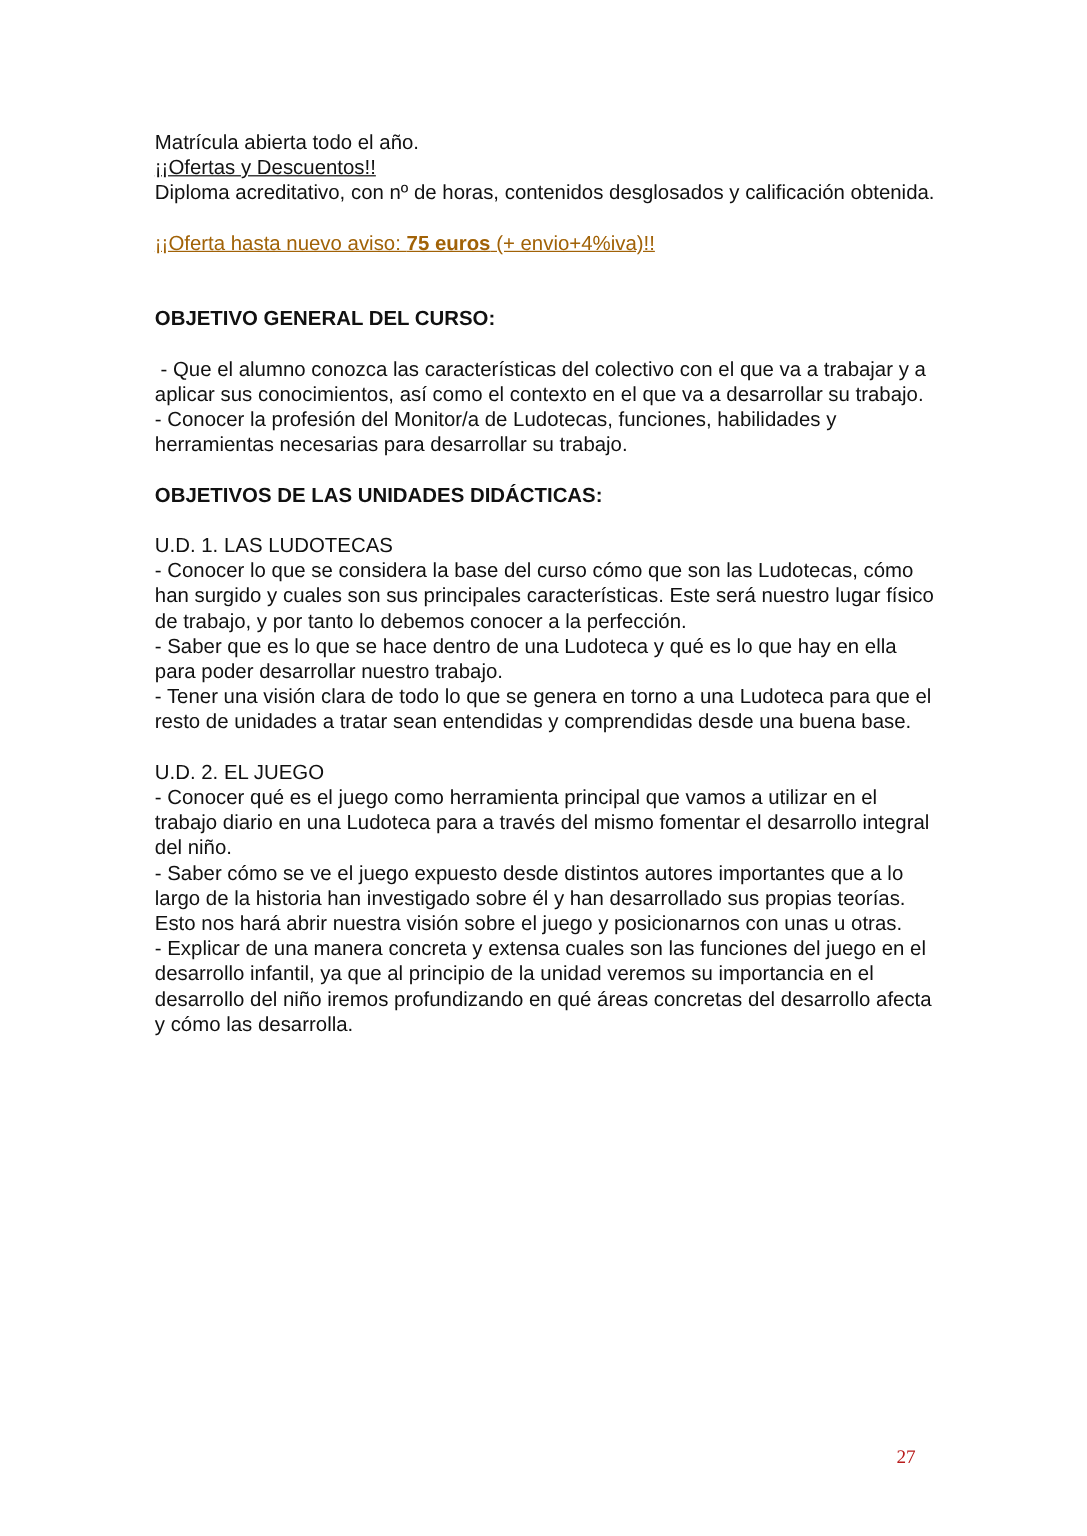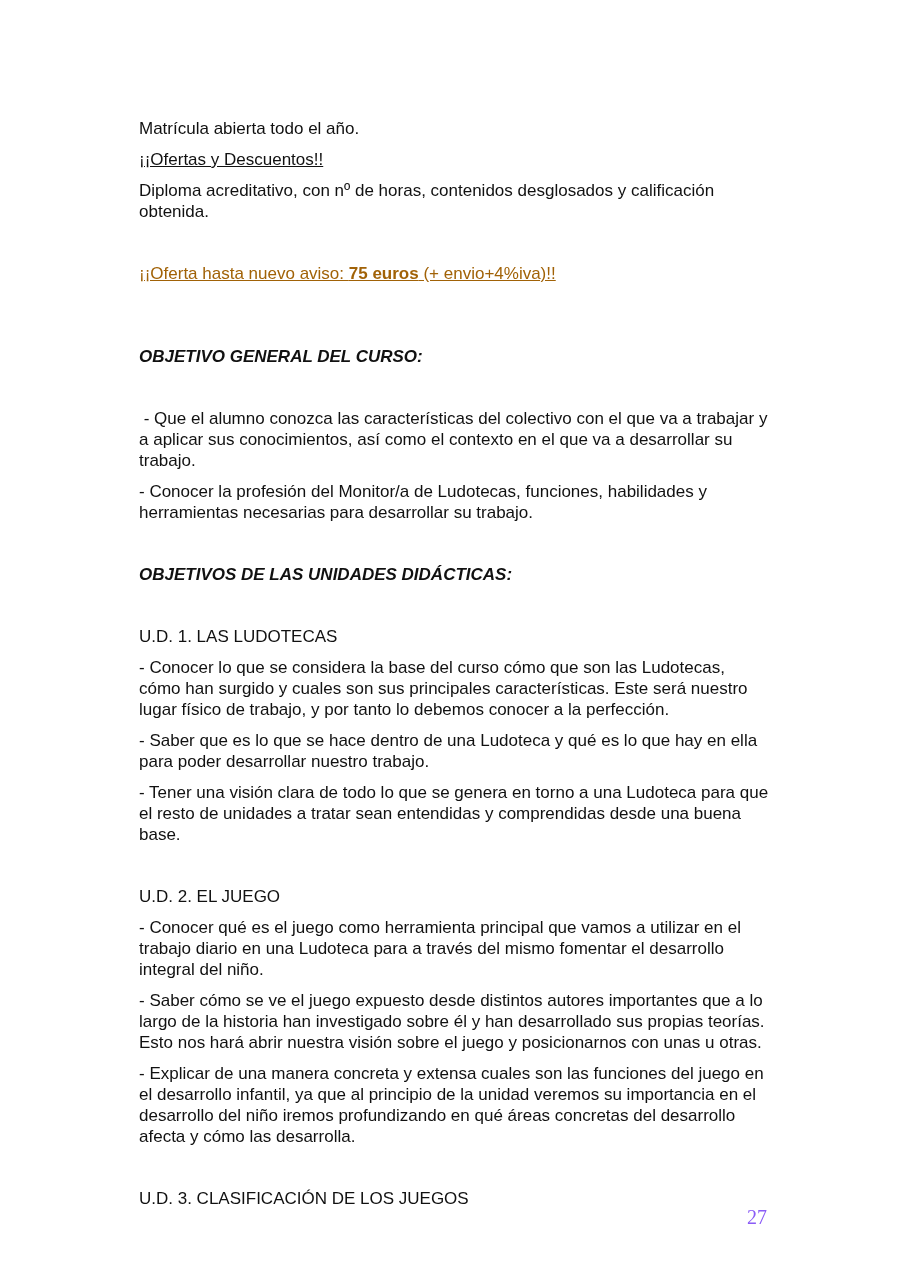--- a/index.html
+++ b/index.html
@@ -7,33 +7,33 @@
     .page {
       position: absolute;
       left: 129px;
       top: 108px;
       width: 652px;
       font-family: "Liberation Sans", sans-serif;
       font-size: 17px;
       line-height: 21px;
       color: #111111;
     }
-    .page p { margin: 10px; }
+    .page p { margin: 0; }
     .blank { height: 21px; }
     .u { text-decoration: underline; }
     .red { color: #a16207; text-decoration: underline; }
     .b { font-weight: bold; }
-    .bi { font-weight: bold; font-style: italic; }
+    .bi { font-weight: bold; }
     .page-number {
       position: absolute;
       left: 747px;
       top: 1206px;
       font-family: "Liberation Serif", serif;
-      font-size: 20px;
-      color: #8b5cf6;
+      font-size: 16px;
+      color: #b91c1c;
     }
   </style>
 </head>
 <body>
 
 <div class="page">
   <p>Matrícula abierta todo el año.</p>
   <p><span class="u">¡¡Ofertas y Descuentos!!</span></p>
   <p>Diploma acreditativo, con nº de horas, contenidos desglosados y calificación obtenida.</p>
   <div class="blank"></div>
@@ -57,16 +57,15 @@
   <p>- Saber que es lo que se hace dentro de una Ludoteca y qué es lo que hay en ella para poder desarrollar nuestro trabajo.</p>
   <p>- Tener una visión clara de todo lo que se genera en torno a una Ludoteca para que el resto de unidades a tratar sean entendidas y comprendidas desde una buena base.</p>
   <div class="blank"></div>
 
   <p>U.D. 2. EL JUEGO</p>
   <p>- Conocer qué es el juego como herramienta principal que vamos a utilizar en el trabajo diario en una Ludoteca para a través del mismo fomentar el desarrollo integral del niño.</p>
   <p>- Saber cómo se ve el juego expuesto desde distintos autores importantes que a lo largo de la historia han investigado sobre él y han desarrollado sus propias teorías. Esto nos hará abrir nuestra visión sobre el juego y posicionarnos con unas u otras.</p>
   <p>- Explicar de una manera concreta y extensa cuales son las funciones del juego en el desarrollo infantil, ya que al principio de la unidad veremos su importancia en el desarrollo del niño iremos profundizando en qué áreas concretas del desarrollo afecta y cómo las desarrolla.</p>
   <div class="blank"></div>
 
-  <p>U.D. 3. CLASIFICACIÓN DE LOS JUEGOS</p>
 </div>
 
 <div class="page-number">27</div>
 
 </body></html>

